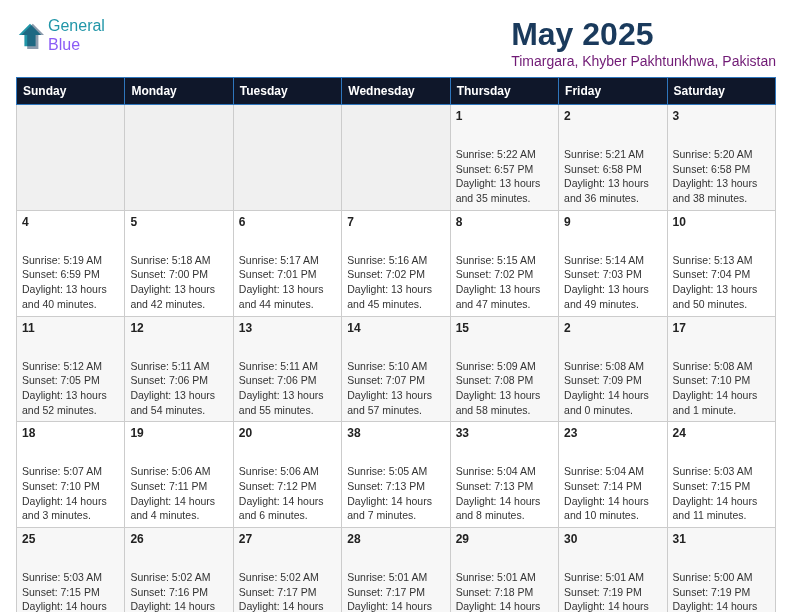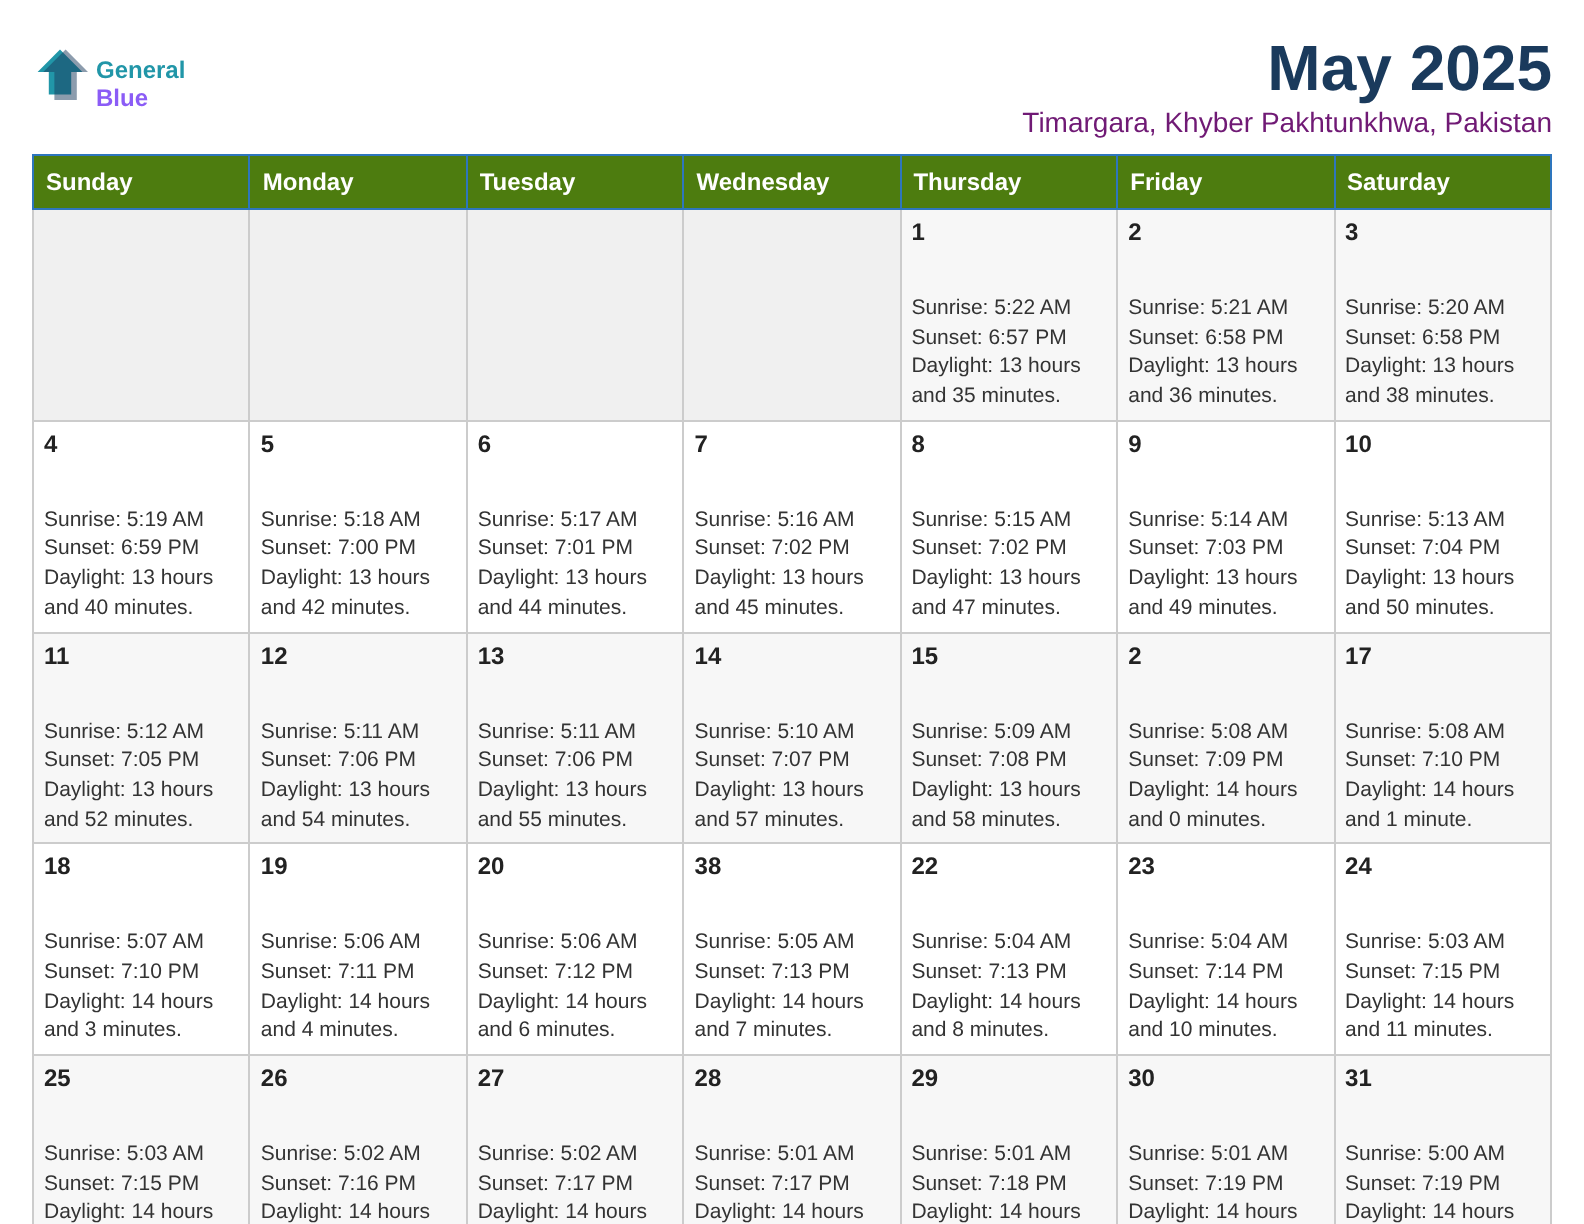--- a/index.html
+++ b/index.html
@@ -15,52 +15,50 @@
       justify-content: space-between;
       align-items: flex-start;
       margin-bottom: 8px;
     }
     .logo {
       display: flex;
       align-items: center;
       gap: 4px;
     }
     .logo-text {
-      font-size: 12px;
-      font-weight: bold;
+      font-size: 16px;
+      font-weight: normal;
       color: #1a3a5c;
       line-height: 1.2;
-      margin-top: 12px;
     }
     .logo-text span {
       color: #2196a8;
     }
     .logo-icon {
       width: 28px;
       height: 28px;
     }
     .title-block {
-      text-align: right;
     }
     .month-year {
       font-size: 32px;
       font-weight: bold;
       color: #1a3a5c;
     }
     .location {
       font-size: 14px;
       color: #701a75;
     }
     .calendar-table {
       width: 100%;
       border-collapse: collapse;
       font-size: 11px;
     }
     .calendar-table thead tr th {
-      background-color: #4d7c0f;
+      background-color: #0f172a;
       color: #fff;
       text-align: left;
       padding: 6px 6px;
       font-size: 12px;
       font-weight: bold;
       border: 1px solid #2e76bd;
     }
     .calendar-table tbody tr td {
       border: 1px solid #ccc;
       vertical-align: top;
@@ -214,21 +212,21 @@
         </td>
         <td>
           <span class="day-num">20</span>
           <div class="day-info">Sunrise: 5:06 AM<br>Sunset: 7:12 PM<br>Daylight: 14 hours<br>and 6 minutes.</div>
         </td>
         <td>
           <span class="day-num">38</span>
           <div class="day-info">Sunrise: 5:05 AM<br>Sunset: 7:13 PM<br>Daylight: 14 hours<br>and 7 minutes.</div>
         </td>
         <td>
-          <span class="day-num">22</span>
+          <span class="day-num">33</span>
           <div class="day-info">Sunrise: 5:04 AM<br>Sunset: 7:13 PM<br>Daylight: 14 hours<br>and 8 minutes.</div>
         </td>
         <td>
           <span class="day-num">23</span>
           <div class="day-info">Sunrise: 5:04 AM<br>Sunset: 7:14 PM<br>Daylight: 14 hours<br>and 10 minutes.</div>
         </td>
         <td>
           <span class="day-num">24</span>
           <div class="day-info">Sunrise: 5:03 AM<br>Sunset: 7:15 PM<br>Daylight: 14 hours<br>and 11 minutes.</div>
         </td>

